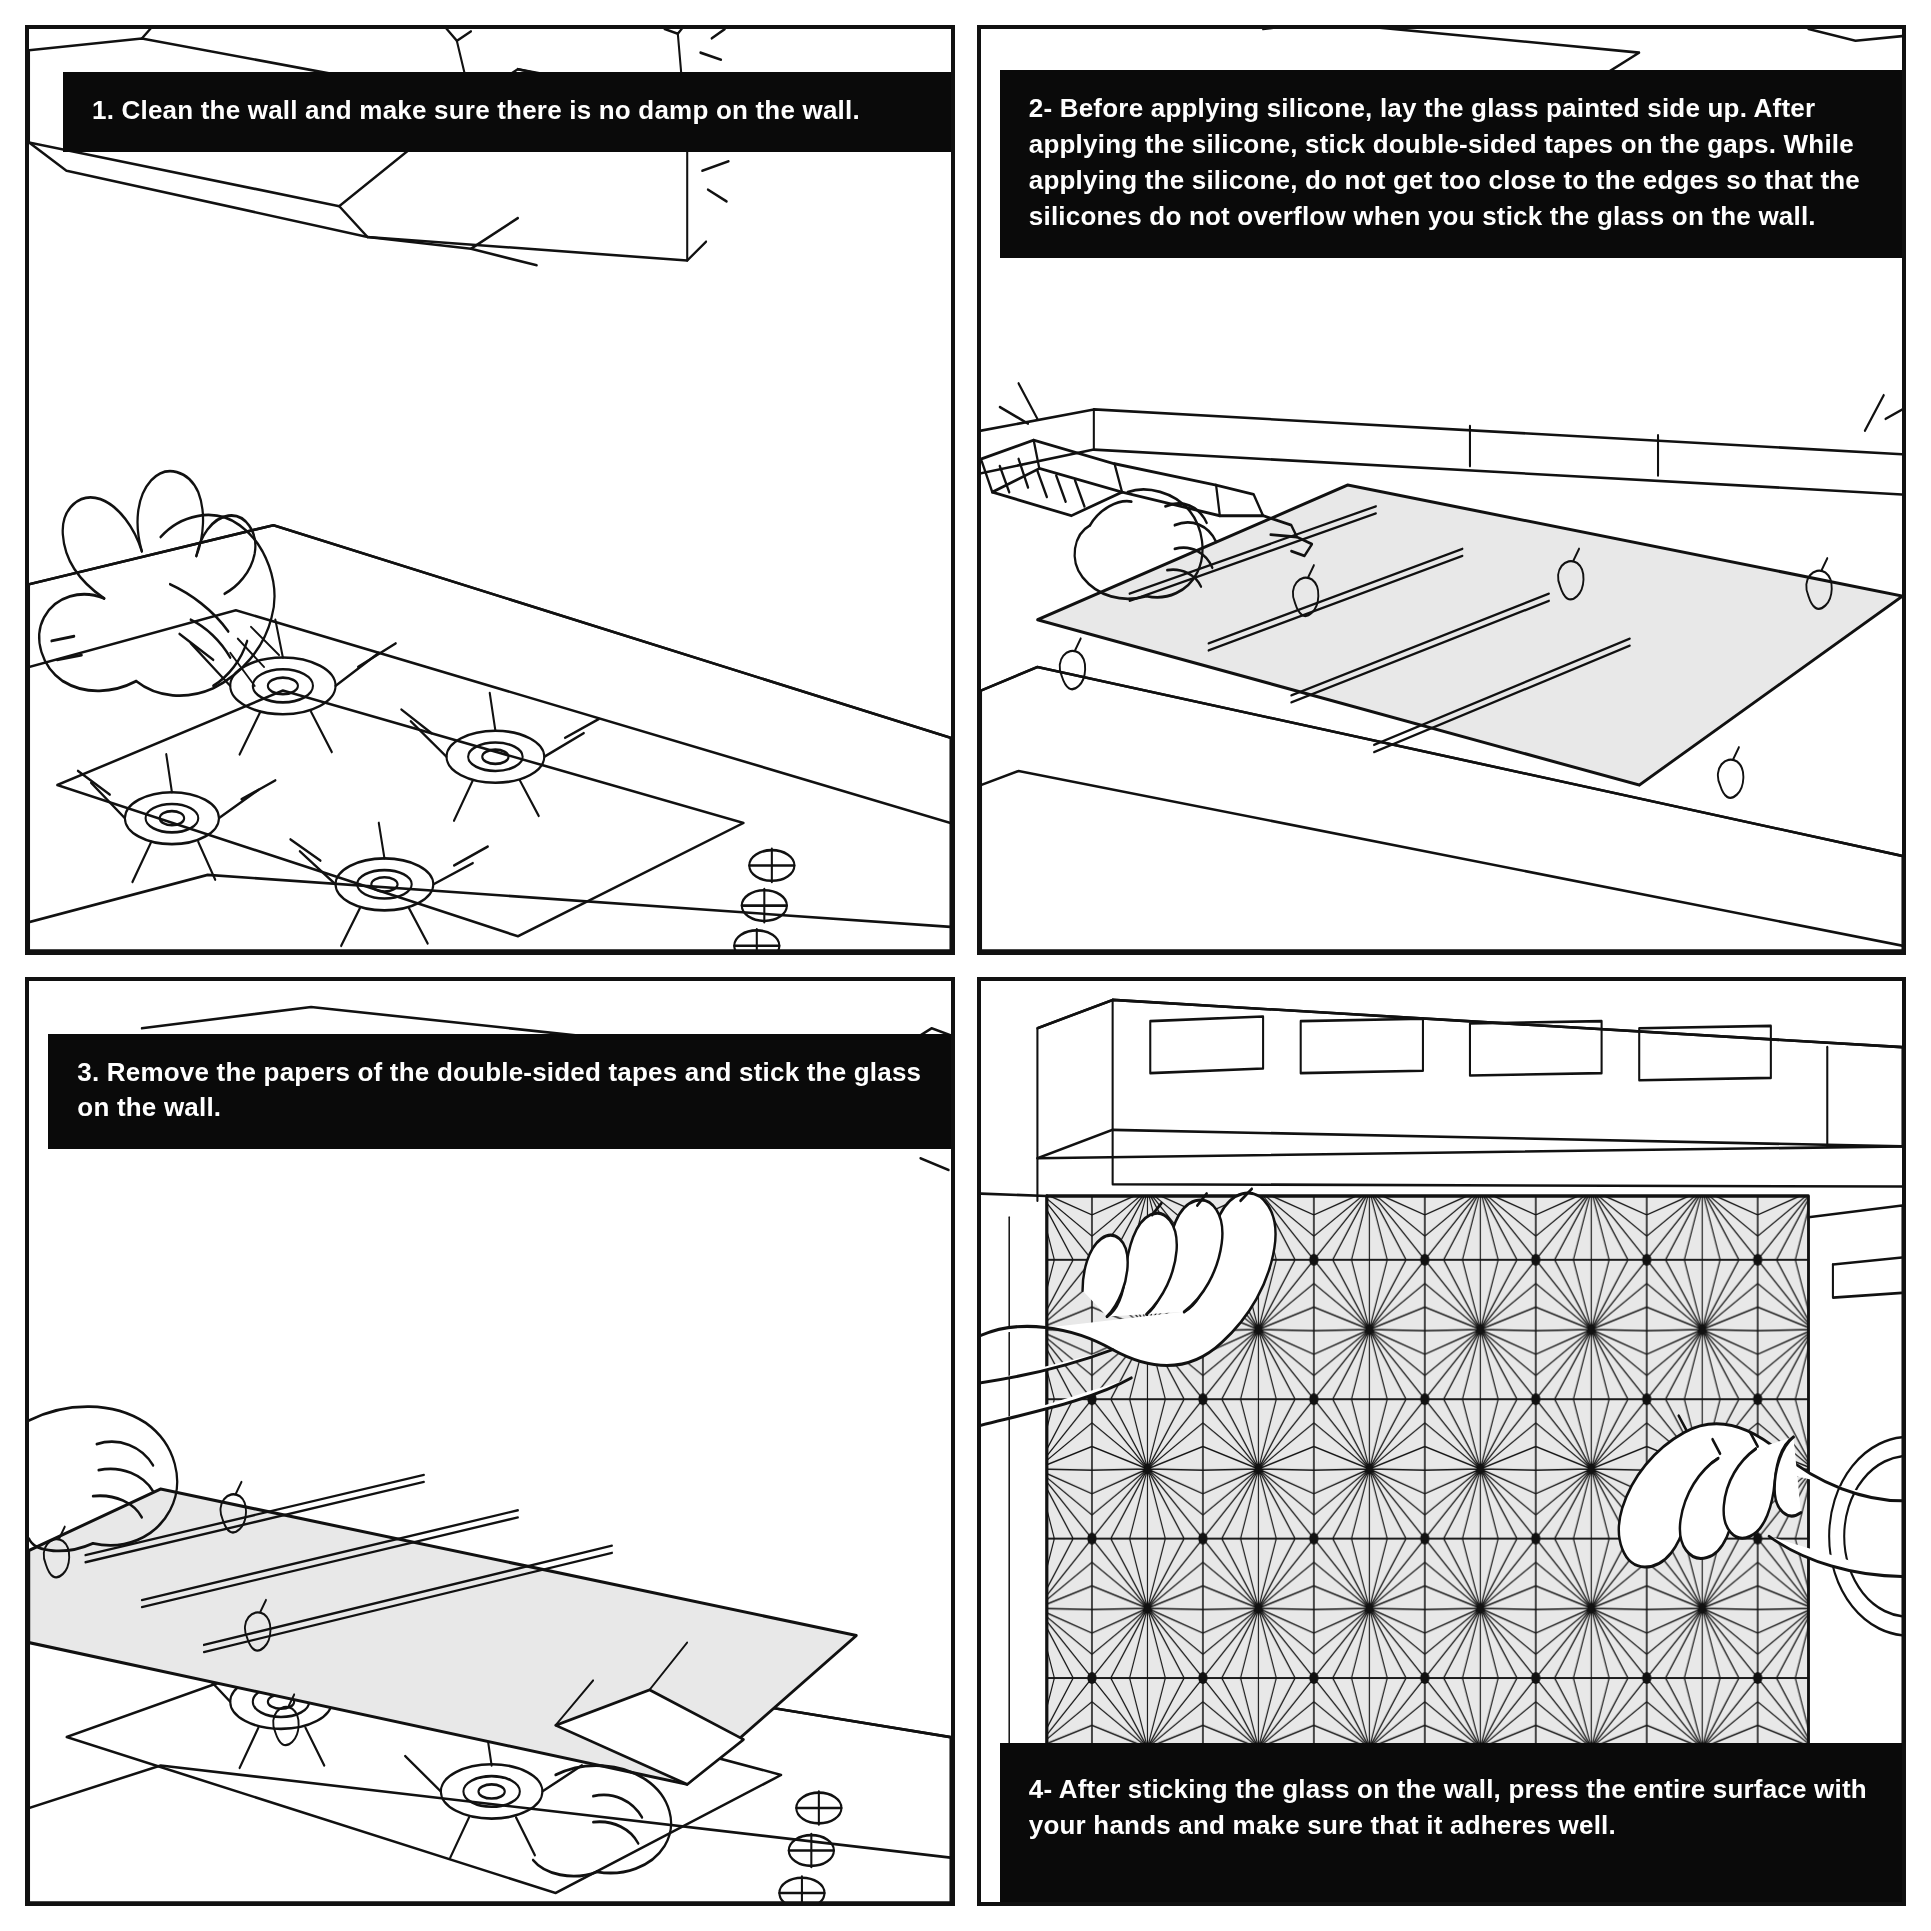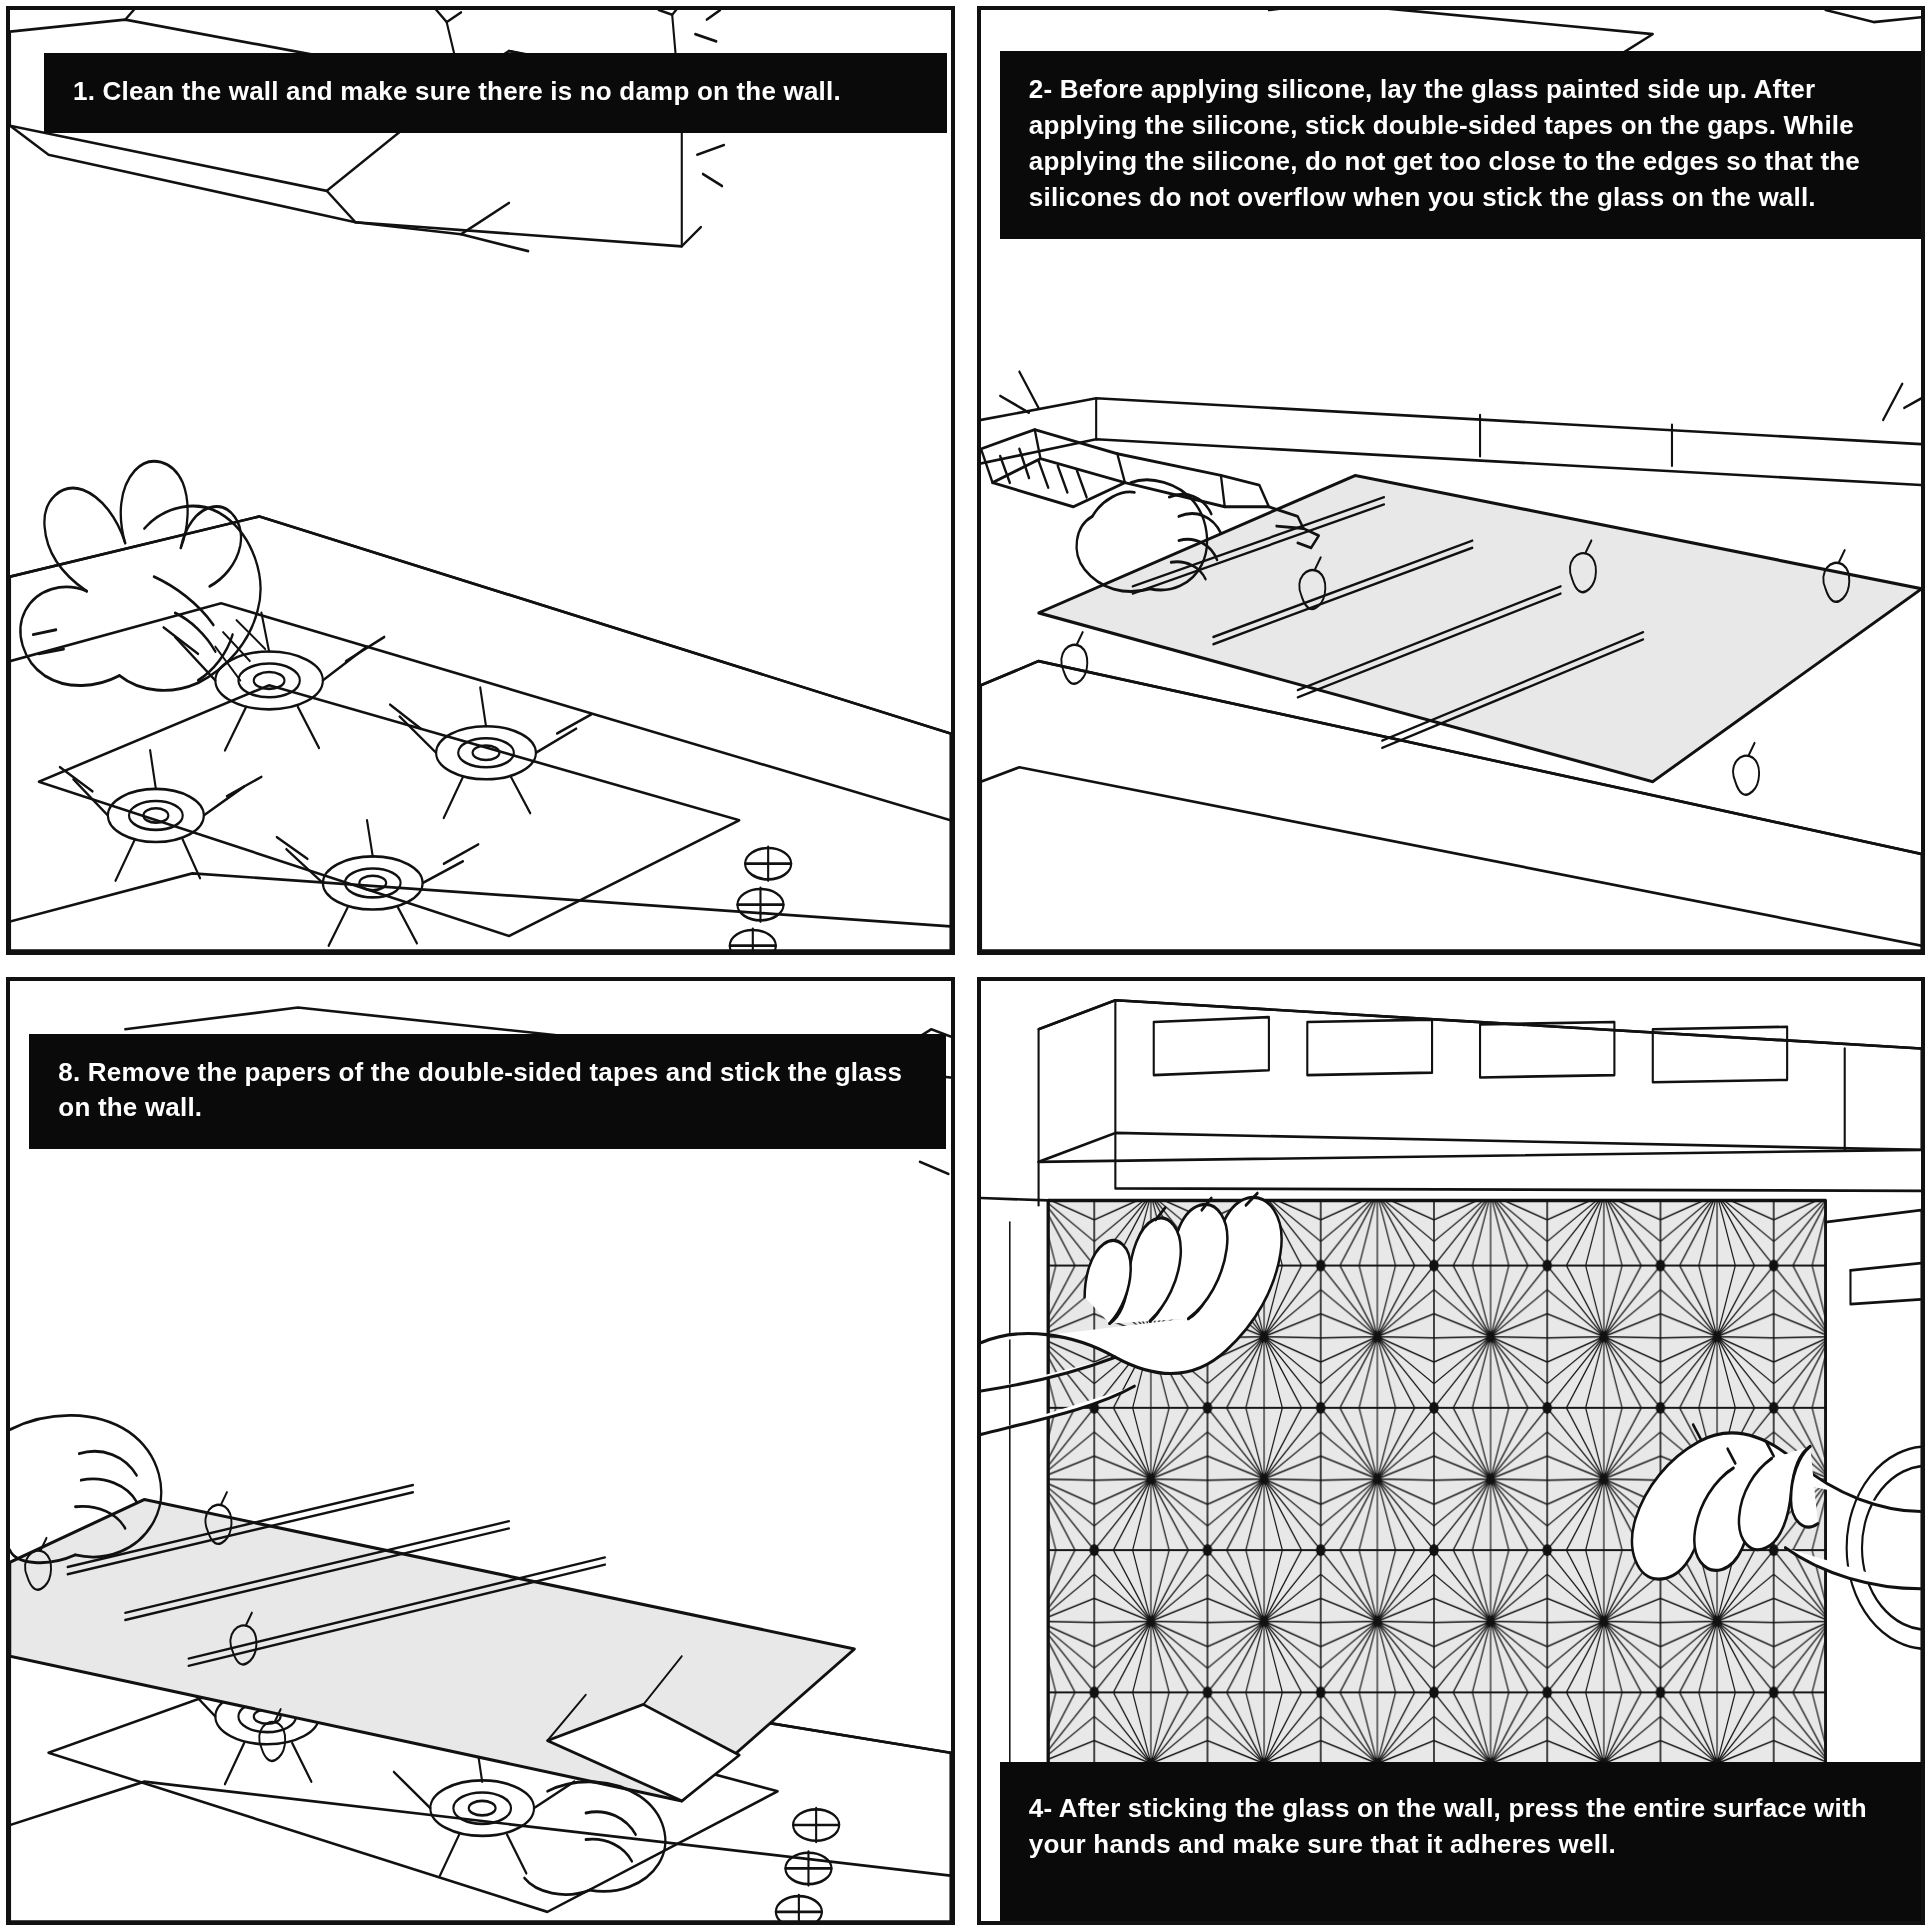--- a/index.html
+++ b/index.html
@@ -20,21 +20,21 @@
     background: #ffffff;
     box-sizing: border-box;
   }
   .grid {
     position: absolute;
     inset: 0;
     display: grid;
     grid-template-columns: 1fr 1fr;
     grid-template-rows: 1fr 1fr;
     gap: 22px;
-    padding: 6px;
+    padding: 25px;
     box-sizing: border-box;
     border-radius: 30px;
   }
   .panel {
     position: relative;
     border: 4.8px solid #111111;
     background: #ffffff;
     overflow: hidden;
     box-sizing: border-box;
   }
@@ -306,21 +306,21 @@
           </g>
 
           <g stroke-width="2.4">
             <path d="M560 672 C590 660 630 662 656 676 C682 690 690 714 676 732 C662 750 632 758 604 754"></path>
             <path d="M604 754 C578 762 548 756 536 744"></path>
             <path d="M600 690 C622 686 642 694 652 708"></path>
             <path d="M600 712 C622 710 640 718 648 730"></path>
           </g>
         </g>
       </svg>
-      <div class="caption cap-3">8. Remove the papers of the double-sided tapes and stick the glass on the wall.</div>
+      <div class="caption cap-3">3. Remove the papers of the double-sided tapes and stick the glass on the wall.</div>
     </div>
 
     <div class="panel">
       <svg class="art" viewBox="0 0 980 780" preserveAspectRatio="none">
         <defs>
           <pattern id="fanTile" x="0" y="0" width="118" height="118" patternUnits="userSpaceOnUse">
             <rect x="0" y="0" width="118" height="118" fill="#e8e8e8" stroke="#111" stroke-width="1.6"></rect>
             <g stroke="#111" stroke-width="1.2" fill="none">
               <path d="M0 0 L59 59 M118 0 L59 59 M0 118 L59 59 M118 118 L59 59"></path>
               <path d="M0 20 L59 59 M0 40 L59 59 M0 60 L59 59 M0 80 L59 59 M0 98 L59 59"></path>

